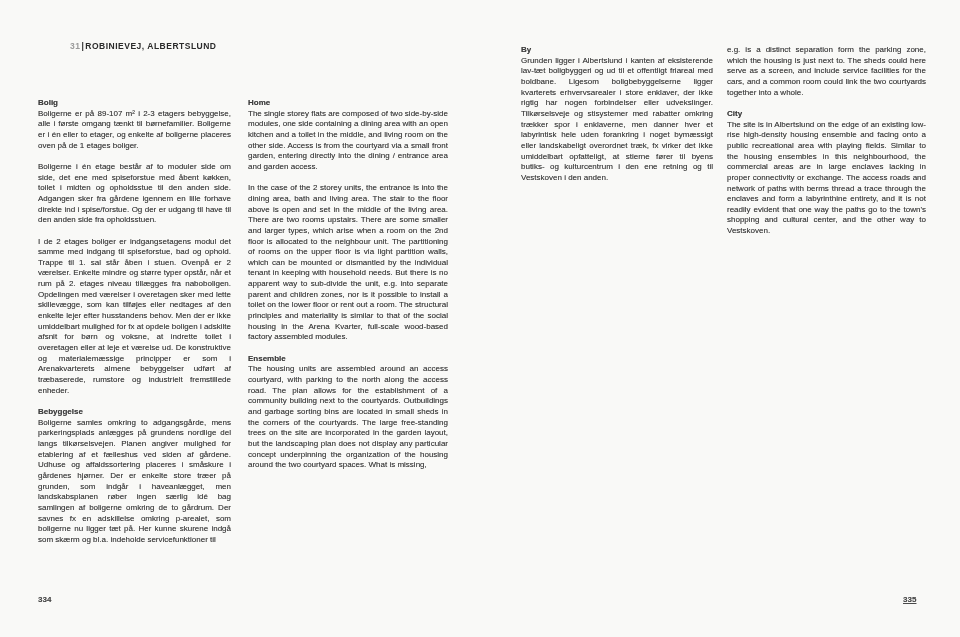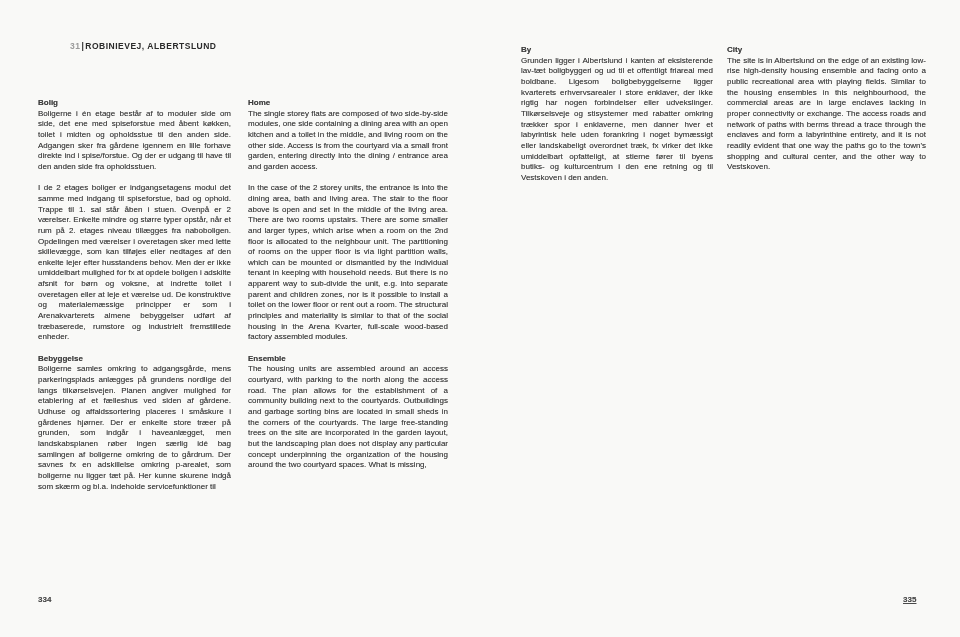--- a/index.html
+++ b/index.html
@@ -47,40 +47,42 @@
 <body>
 
 <div class="spread">
 
   <div class="chapter-header">
     <span class="ch-num">31</span><span class="ch-sep">|</span><span class="ch-title">ROBINIEVEJ, ALBERTSLUND</span>
   </div>
 
   <div class="col col1" lang="da">
       <div class="heading">Bolig</div>
+      <div class="para">Boligerne er på 89-107 m² i 2-3 etagers bebyggelse, alle i første omgang tænkt til børnefamilier. Boligerne er i én eller to etager, og enkelte af boligerne placeres oven på de 1 etages boliger.</div>
       <div class="para">Boligerne i én etage består af to moduler side om side, det ene med spiseforstue med åbent køkken, toilet i midten og opholdsstue til den anden side. Adgangen sker fra gårdene igennem en lille forhave direkte ind i spise/forstue. Og der er udgang til have til den anden side fra opholdsstuen.</div>
       <div class="para">I de 2 etages boliger er indgangsetagens modul det samme med indgang til spiseforstue, bad og ophold. Trappe til 1. sal står åben i stuen. Ovenpå er 2 værelser. Enkelte mindre og større typer opstår, når et rum på 2. etages niveau tillægges fra naboboligen. Opdelingen med værelser i overetagen sker med lette skillevægge, som kan tilføjes eller nedtages af den enkelte lejer efter husstandens behov. Men der er ikke umiddelbart mulighed for fx at opdele boligen i adskilte afsnit for børn og voksne, at indrette toilet i overetagen eller at leje et værelse ud. De konstruktive og materialemæssige principper er som i Arenakvarterets almene bebyggelser udført af træbaserede, rumstore og industrielt fremstillede enheder.</div>
       <div class="heading">Bebyggelse</div>
       <div class="para">Boligerne samles omkring to adgangsgårde, mens parkeringsplads anlægges på grundens nordlige del langs tilkørselsvejen. Planen angiver mulighed for etablering af et fælleshus ved siden af gårdene. Udhuse og affaldssortering placeres i småskure i gårdenes hjørner. Der er enkelte store træer på grunden, som indgår i haveanlægget, men landskabsplanen røber ingen særlig idé bag samlingen af boligerne omkring de to gårdrum. Der savnes fx en adskillelse omkring p-arealet, som boligerne nu ligger tæt på. Her kunne skurene indgå som skærm og bl.a. indeholde servicefunktioner til</div>
     </div>
 
   <div class="col col2" lang="en">
       <div class="heading">Home</div>
       <div class="para">The single storey flats are composed of two side-by-side modules, one side containing a dining area with an open kitchen and a toilet in the middle, and living room on the other side. Access is from the courtyard via a small front garden, entering directly into the dining / entrance area and garden access.</div>
       <div class="para">In the case of the 2 storey units, the entrance is into the dining area, bath and living area. The stair to the floor above is open and set in the middle of the living area. There are two rooms upstairs. There are some smaller and larger types, which arise when a room on the 2nd floor is allocated to the neighbour unit. The partitioning of rooms on the upper floor is via light partition walls, which can be mounted or dismantled by the individual tenant in keeping with household needs. But there is no apparent way to sub-divide the unit, e.g. into separate parent and children zones, nor is it possible to install a toilet on the lower floor or rent out a room. The structural principles and materiality is similar to that of the social housing in the Arena Kvarter, full-scale wood-based factory assembled modules.</div>
       <div class="heading">Ensemble</div>
       <div class="para">The housing units are assembled around an access courtyard, with parking to the north along the access road. The plan allows for the establishment of a community building next to the courtyards. Outbuildings and garbage sorting bins are located in small sheds in the corners of the courtyards. The large free-standing trees on the site are incorporated in the garden layout, but the landscaping plan does not display any particular concept underpinning the organization of the housing around the two courtyard spaces. What is missing,</div>
     </div>
 
   <div class="col col3" lang="da">
       <div class="heading">By</div>
       <div class="para">Grunden ligger i Albertslund i kanten af eksisterende lav-tæt boligbyggeri og ud til et offentligt friareal med boldbane. Ligesom boligbebyggelserne ligger kvarterets erhvervsarealer i store enklaver, der ikke rigtig har nogen forbindelser eller udvekslinger. Tilkørselsveje og stisystemer med rabatter omkring trækker spor i enklaverne, men danner hver et labyrintisk hele uden forankring i noget bymæssigt eller landskabeligt overordnet træk, fx virker det ikke umiddelbart opfatteligt, at stierne fører til byens butiks- og kulturcentrum i den ene retning og til Vestskoven i den anden.</div>
     </div>
 
   <div class="col col4" lang="en">
+      <div class="para">e.g. is a distinct separation form the parking zone, which the housing is just next to. The sheds could here serve as a screen, and include service facilities for the cars, and a common room could link the two courtyards together into a whole.</div>
       <div class="heading">City</div>
       <div class="para">The site is in Albertslund on the edge of an existing low-rise high-density housing ensemble and facing onto a public recreational area with playing fields. Similar to the housing ensembles in this neighbourhood, the commercial areas are in large enclaves lacking in proper connectivity or exchange. The access roads and network of paths with berms thread a trace through the enclaves and form a labyrinthine entirety, and it is not readily evident that one way the paths go to the town's shopping and cultural center, and the other way to Vestskoven.</div>
     </div>
 
   <div class="folio folio-left">334</div>
 
   <div class="folio folio-right">335</div>
 
 </div>
 

